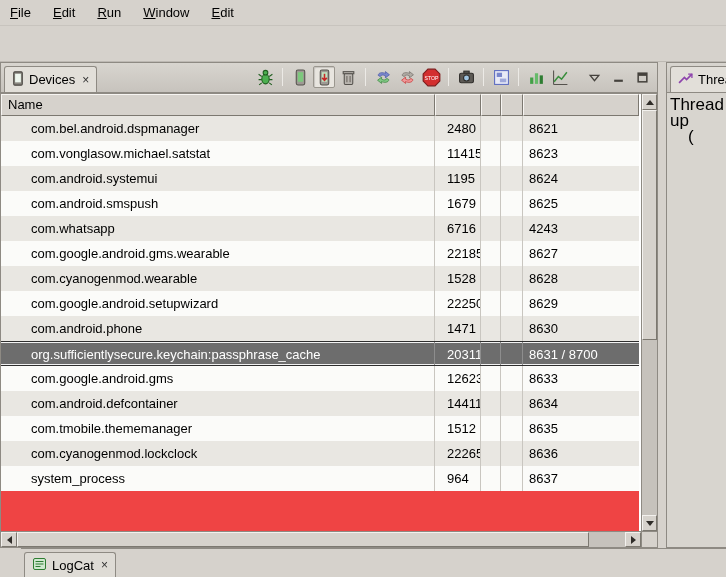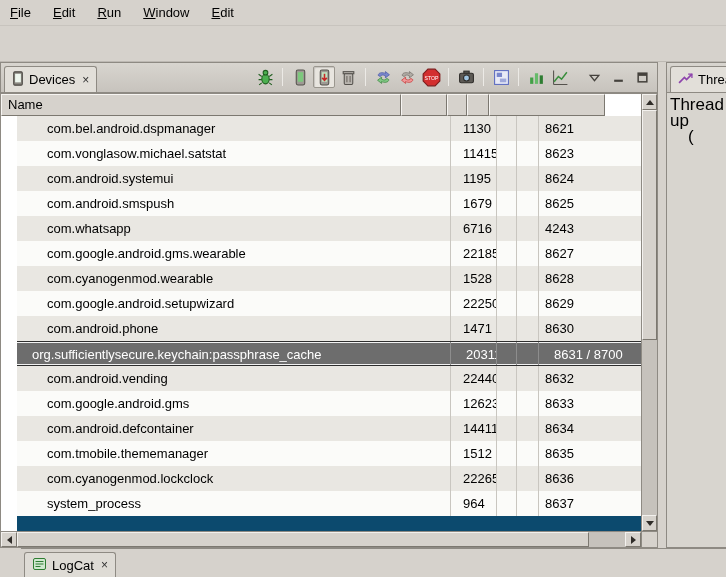--- a/index.html
+++ b/index.html
@@ -70,33 +70,33 @@
 
   
   .table-wrap { flex:1; position:relative; background:#fff; border-top:1px solid #8e8a83; overflow:hidden; }
   .header-row { display:flex; width:638px; height:22px; }
   .hc {
     background:#d6d2cc; height:22px; line-height:20px; font-size:13px;
     padding-left:6px; overflow:hidden; white-space:nowrap;
     border-top:1px solid #f7f5f2; border-left:1px solid #f7f5f2;
     border-right:1px solid #7c7870; border-bottom:1px solid #7c7870;
   }
-  .c1 { width:400px; } .c2 { width:46px; } .c3 { width:20px; } .c4 { width:22px; } .c5 { width:116px; }
-
-  .rows { width:638px; height:418px; overflow:hidden; background:#0c4a6e;margin-left:16px; }
+  .c1 { width:434px; } .c2 { width:46px; } .c3 { width:20px; } .c4 { width:22px; } .c5 { width:116px; }
+
+  .rows { width:638px; height:418px; overflow:hidden; background:#ef4444; }
   .row { display:flex; width:638px; height:25px; line-height:25px; }
   .row.odd  { background:#e9e7e2; }
   .row.even { background:#fbfbf9; }
   .row.selected {
     background:#6d6d6d; color:#fff;
     border-top:1px solid #2e2e2e; border-bottom:1px solid #2e2e2e;
     box-shadow: inset 0 1px 0 #f2f2f2, inset 0 -1px 0 #f2f2f2;
   }
   .cell { overflow:hidden; white-space:nowrap; border-right:1px solid #c9c6c0; height:100%; }
-  .row.selected .cell { border-right-color:#8d8d8d;padding-left:15px; }
+  .row.selected .cell { border-right-color:#8d8d8d; }
   .c-name { width:434px; padding-left:30px; }
   .c-pid  { width:46px; padding-left:12px; }
   .c-a    { width:20px; } .c-b { width:22px; }
   .c-port { width:116px; padding-left:6px; border-right:none; }
 
   
   .vscroll { position:absolute; top:0; right:0; bottom:16px; width:16px; background:#c6c2bc; border-left:1px solid #8e8a83; display:flex; flex-direction:column; }
   .hscroll { position:absolute; left:0; bottom:0; right:16px; height:16px; background:#c6c2bc; border-top:1px solid #8e8a83; display:flex; }
   .sb-corner { position:absolute; right:0; bottom:0; width:16px; height:16px; background:#d6d2cc; border-top:1px solid #8e8a83; border-left:1px solid #8e8a83; }
   .sb-btn {
@@ -261,21 +261,21 @@
           <div class="hc c1">Name</div>
           <div class="hc c2"></div>
           <div class="hc c3"></div>
           <div class="hc c4"></div>
           <div class="hc c5"></div>
         </div>
 
         <div class="rows">
             <div class="row odd">
     <div class="cell c-name">com.bel.android.dspmanager</div>
-    <div class="cell c-pid">1130</div>
+    <div class="cell c-pid">2480</div>
     <div class="cell c-a"></div>
     <div class="cell c-b"></div>
     <div class="cell c-port">8621</div>
   </div>
             <div class="row even">
     <div class="cell c-name">com.vonglasow.michael.satstat</div>
     <div class="cell c-pid">11415</div>
     <div class="cell c-a"></div>
     <div class="cell c-b"></div>
     <div class="cell c-port">8623</div>
@@ -328,27 +328,20 @@
     <div class="cell c-a"></div>
     <div class="cell c-b"></div>
     <div class="cell c-port">8630</div>
   </div>
             <div class="row selected">
     <div class="cell c-name">org.sufficientlysecure.keychain:passphrase_cache</div>
     <div class="cell c-pid">20311</div>
     <div class="cell c-a"></div>
     <div class="cell c-b"></div>
     <div class="cell c-port">8631 / 8700</div>
-  </div>
-            <div class="row odd">
-    <div class="cell c-name">com.android.vending</div>
-    <div class="cell c-pid">22440</div>
-    <div class="cell c-a"></div>
-    <div class="cell c-b"></div>
-    <div class="cell c-port">8632</div>
   </div>
             <div class="row even">
     <div class="cell c-name">com.google.android.gms</div>
     <div class="cell c-pid">12623</div>
     <div class="cell c-a"></div>
     <div class="cell c-b"></div>
     <div class="cell c-port">8633</div>
   </div>
             <div class="row odd">
     <div class="cell c-name">com.android.defcontainer</div>

